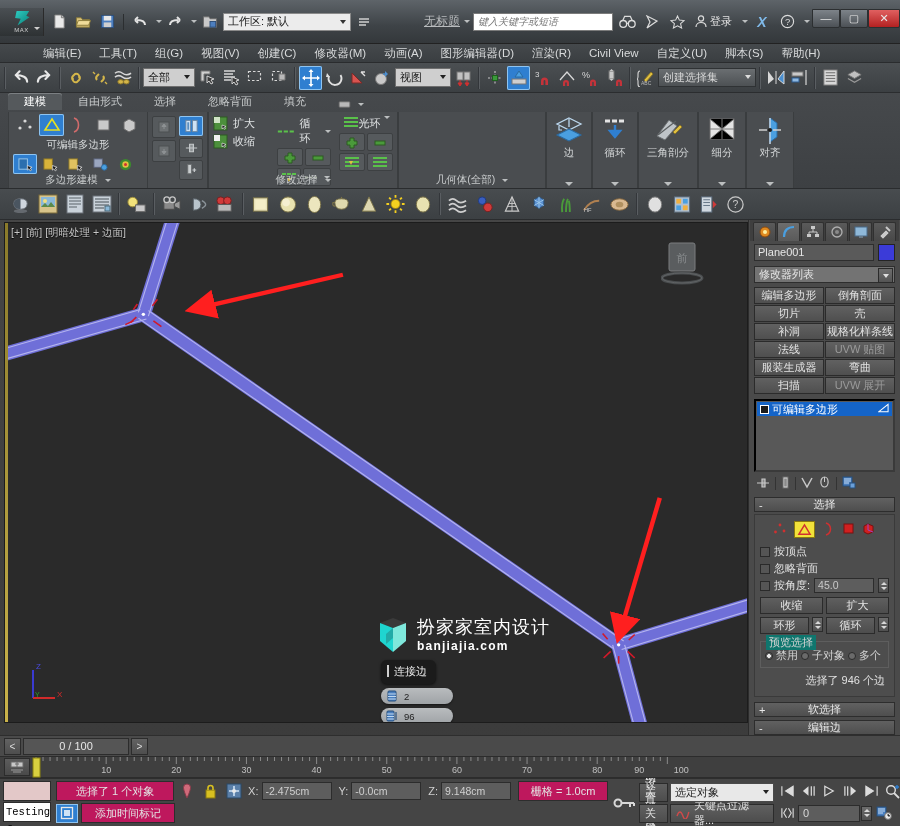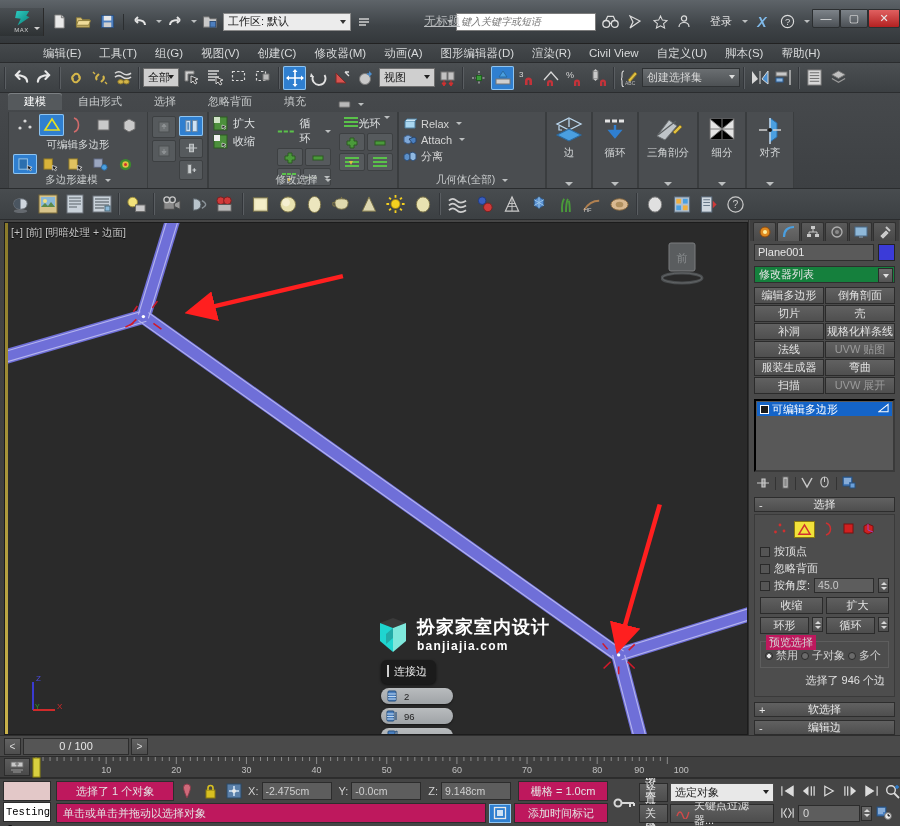--- a/index.html
+++ b/index.html
@@ -88,32 +88,32 @@
          border-top:3.5px solid #bcbfc0; display:inline-block; margin-left:3px; }
 
   
   .tb2 { height:31px; display:flex; align-items:center; gap:2px; padding:0 8px;
          background:linear-gradient(#484c4f,#3c4043); border-bottom:1px solid #2a2c2e;}
   .ti { width:25px;height:25px;display:flex;align-items:center;justify-content:center;border-radius:2px;}
 
   
   .middle { flex:1; display:flex; min-height:0; }
   .vpwrap { flex:1; position:relative; background:#2a2a2a; border:1px solid #1c1c1c;
-            margin:2px 0 0 4px; overflow:hidden; }
+            margin:2px 0 12px 4px; overflow:hidden; }
   .vplabel { position:absolute; top:3px; left:6px; font-size:10.5px; color:#c8c8c8; z-index:6;
              text-shadow:0 1px 1px #000;}
   .axis { position:absolute; left:22px; bottom:18px; width:50px;height:46px; z-index:6;}
 
   .cube { position:absolute; right:42px; top:18px; width:44px; height:50px; z-index:6; }
 
   
   .wm { position:absolute; left:372px; top:392px; display:flex; align-items:center; gap:8px; z-index:7;}
   .wm .logo { width:32px;height:36px; position:relative; }
   .wm .tw { color:#fff; }
-  .wm .t1 { font-size:18px; font-weight:bold; letter-spacing:1px; }
+  .wm .t1 { font-size:18px; font-weight:normal; letter-spacing:1px; }
   .wm .t2 { font-size:12px; font-weight:bold; letter-spacing:1.2px; }
 
   
   .caddy { position:absolute; left:376px; top:437px; z-index:8; width:110px; }
   .caddy .hd { background:#1b1b1b; color:#e8e8e8; font-size:11px; border-radius:6px;
                padding:4px 9px 5px 13px; display:inline-block; position:relative;
                box-shadow:0 1px 3px rgba(0,0,0,.6);}
   .caddy .hd:before{ content:""; position:absolute; left:6px; top:5px; width:2px; height:12px; background:#cfcfcf;}
   .spin { width:72px; height:16px; background:linear-gradient(#b9bcbe,#9fa3a6);
           border-radius:8px; display:flex; align-items:center; margin-top:4px;
@@ -132,21 +132,21 @@
          border-left:1px solid #2c2c2c; padding:0 1px; }
   .cmdtabs { height:21px; display:flex; gap:1px; padding:2px 1px 0 3px; background:#3f3f3f;}
   .ct { width:23px;height:19px; background:linear-gradient(#5a5a5a,#484848);
         border:1px solid #303030; border-bottom:none; border-radius:2px 2px 0 0;
         display:flex;align-items:center;justify-content:center;}
   .ct.act { background:linear-gradient(#6d6d6d,#5a5a5a); }
   .namerow { display:flex; gap:4px; padding:3px 4px; align-items:center; }
   .nfield { flex:1; height:17px; background:#5a5a5a; border:1px solid #2e2e2e; color:#e6e6e6;
             font-size:11px; padding:0 3px; line-height:15px; }
   .swatch { width:17px;height:17px; background:#3b3bd8; border:1px solid #242424; }
-  .modlist { margin:2px 4px; height:19px; background:#15803d; border:1px solid #2e2e2e;
+  .modlist { margin:2px 4px; height:19px; background:#737373; border:1px solid #2e2e2e;
              display:flex; align-items:center; padding-left:4px; font-size:11px; color:#e4e4e4;
              position:relative;}
   .modlist .ab{ position:absolute; right:1px; top:1px; width:15px; height:15px;
      background:linear-gradient(#6e6e6e,#545454); border:1px solid #2b2b2b; display:flex;
      align-items:center;justify-content:center;}
   .mgrid { display:grid; grid-template-columns:1fr 1fr; gap:1px; margin:2px 4px; }
   .mbtn { height:17px; background:linear-gradient(#616161,#4f4f4f); border:1px solid #2b2b2b;
           display:flex;align-items:center;justify-content:center; font-size:11px; color:#e2e2e2;}
   .mbtn.dim { color:#9a9a9a; }
   .stackbox { margin:3px 4px 0 4px; height:104px; background:#585858; border:2px inset #3a3a3a;
@@ -164,21 +164,21 @@
   .chk { display:flex; align-items:center; gap:4px; font-size:11px; color:#e2e2e2; padding:1px 0;}
   .box { width:10px;height:10px; background:#555; border:1px solid #2a2a2a; }
   .numf { flex:1; height:15px; background:#5d5d5d; border:1px solid #2c2c2c; color:#c9c9c9;
           font-size:10.5px; padding:0 3px; line-height:13px; position:relative;}
   .sp2 { width:11px;height:15px; background:linear-gradient(#6c6c6c,#505050); border:1px solid #2c2c2c;
          display:flex; flex-direction:column; align-items:center; justify-content:center; gap:2px;}
   .pair { display:flex; gap:3px; margin-top:3px; }
   .pbtn { flex:1; height:17px; background:linear-gradient(#5f5f5f,#4d4d4d); border:1px solid #2b2b2b;
           display:flex;align-items:center;justify-content:center;font-size:11px;color:#e4e4e4;}
   .group { border:1px solid #5e5e5e; margin-top:7px; padding:6px 4px 4px 4px; position:relative; }
-  .group .gt { position:absolute; top:-7px; left:5px; background:#be185d; padding:0 3px; font-size:11px;}
+  .group .gt { position:absolute; top:-7px; left:5px; background:#0f766e; padding:0 3px; font-size:11px;}
   .radios { display:flex; align-items:center; gap:3px; font-size:11px; }
   .rd { width:8px;height:8px; border-radius:50%; border:1px solid #2a2a2a; background:#6a6a6a;}
   .rd.on { background:radial-gradient(circle,#e9e9e9 0 45%,#6a6a6a 50%); }
   .seltext { text-align:right; font-size:11px; color:#e0e0e0; padding:5px 4px 2px 0; }
 
   
   .slider { height:21px; display:flex; align-items:center; background:#4a4a4a;
             border-top:1px solid #2e2e2e; }
   .slbtn { width:17px;height:17px; background:linear-gradient(#626262,#4e4e4e); border:1px solid #2c2c2c;
            display:flex;align-items:center;justify-content:center; font-size:10px; color:#ddd;}
@@ -283,21 +283,21 @@
       <div class="tbi">
         <svg width="14" height="14" viewBox="0 0 14 14">
             <path d="M2 1l10 5-10 7 3-6z" fill="none" stroke="#dcdcdc" stroke-width="1.2"></path>
           </svg>
       </div>
       <div class="tbi">
         <svg width="15" height="14" viewBox="0 0 16 15">
             <path d="M8 1l2 4.5 5 .5-3.7 3.3 1.1 4.7L8 11.6 3.6 14l1.1-4.7L1 6l5-.5z" fill="none" stroke="#dcdcdc" stroke-width="1.1"></path>
           </svg>
       </div>
-      <div class="tbi" style="width:auto;padding:0 4px;gap:20px">
+      <div class="tbi" style="width:auto;padding:0 4px;gap:3px">
         <svg width="12" height="13" viewBox="0 0 12 13">
             <circle cx="6" cy="3.5" r="2.6" fill="none" stroke="#dcdcdc" stroke-width="1.2"></circle>
             <path d="M1 12c0-3 2.4-4.5 5-4.5S11 9 11 12" fill="none" stroke="#dcdcdc" stroke-width="1.2"></path>
           </svg>
         <span style="font-size:11px;color:#e2e2e2">登录</span>
       </div>
       <span class="tdn"></span>
       <div class="tbi">
         <span style="color:#7fb9e8;font-weight:bold;font-size:14px;font-style:italic">X</span>
       </div>
@@ -366,21 +366,21 @@
         </svg>
     </div>
     <div class="mtb">
       <svg width="19" height="18" viewBox="0 0 20 18">
           <path d="M1 4q4-3 8 0t9 0M1 8q4-3 8 0t9 0" stroke="#d8d8d8" stroke-width="1.6" fill="none"></path>
           <ellipse cx="7" cy="13" rx="3" ry="2.3" fill="#d4b64a" stroke="#8a7428"></ellipse>
           <ellipse cx="13" cy="13" rx="3" ry="2.3" fill="#d4b64a" stroke="#8a7428"></ellipse>
         </svg>
     </div>
     <div class="mtb-sep"></div>
-    <div class="combo" style="width:36px">
+    <div class="combo" style="width:52px">
       <span>全部</span>
       <span class="arr"></span>
     </div>
     <div class="mtb">
       <svg width="18" height="17" viewBox="0 0 18 17">
           <path d="M2 2h9v3H5v7H2z" fill="#cfcfcf" stroke="#777"></path>
           <path d="M8 7l7 3-3 1 2 3-2 1-2-3-2 2z" fill="#3c3c3c" stroke="#e0e0e0" stroke-width=".9"></path>
         </svg>
     </div>
     <div class="mtb">
@@ -737,45 +737,20 @@
         </div>
         <div class="rtitle" style="display:flex;align-items:center;justify-content:center;gap:4px">
           <span>修改选择</span>
           <span class="tdn"></span>
         </div>
       </div>
 
 
       <div class="rpanel" style="width:148px">
         <div style="display:flex;gap:6px;padding-top:3px">
-          <div style="display:flex;flex-direction:column;gap:3px">
-            <div style="display:flex;align-items:center;gap:4px">
-              <svg width="14" height="13" viewBox="0 0 14 13">
-                  <path d="M2 4h10v7H2z" fill="#a9d6f0" stroke="#4d7fa0"></path>
-                  <path d="M2 4l2-2h10l-2 2" fill="#cfe8f7" stroke="#4d7fa0"></path>
-                </svg>
-              <span style="font-size:11px">Relax</span>
-              <span class="tdn"></span>
-            </div>
-            <div style="display:flex;align-items:center;gap:4px">
-              <svg width="14" height="13" viewBox="0 0 14 13">
-                  <path d="M1 4l4-2 4 2v5l-4 2-4-2z" fill="#7fa8d8" stroke="#3d5f8a"></path>
-                  <path d="M6 6l5-2 2 1v4l-3 2z" fill="#4a7fbf" stroke="#29456a"></path>
-                </svg>
-              <span style="font-size:11px">Attach</span>
-              <span class="tdn"></span>
-            </div>
-            <div style="display:flex;align-items:center;gap:4px">
-              <svg width="14" height="13" viewBox="0 0 14 13">
-                  <path d="M1 5l3-2 3 2v4l-3 2-3-2z" fill="#5b8fc8" stroke="#2e4f78"></path>
-                  <path d="M7 3l3-1 3 2v5l-3 2-3-2z" fill="#8fb8e0" stroke="#2e4f78"></path>
-                </svg>
-              <span style="font-size:11px">分离</span>
-            </div>
-          </div>
         </div>
         <div class="rtitle" style="display:flex;align-items:center;justify-content:center;gap:4px">
           <span>几何体(全部)</span>
           <span class="tdn"></span>
         </div>
       </div>
 
       <div class="rpanel rbig" style="width:46px">
         <svg width="30" height="28" viewBox="0 0 30 28">
             <path d="M15 2l12 6-12 6-12-6z" fill="none" stroke="#bcd8ee" stroke-width="1.3"></path>
@@ -1415,21 +1390,20 @@
         <span style="font-size:11px;color:#d0d0d0">X:</span>
         <div class="coordf">-2.475cm</div>
         <span style="font-size:11px;color:#d0d0d0;margin-left:4px">Y:</span>
         <div class="coordf">-0.0cm</div>
         <span style="font-size:11px;color:#d0d0d0;margin-left:4px">Z:</span>
         <div class="coordf">9.148cm</div>
         <div class="st-panel" style="margin-left:4px;width:90px;justify-content:center">栅格 = 1.0cm</div>
       </div>
 
       <div class="st-row">
-        <div class="st-panel" style="flex:1">单击或单击并拖动以选择对象</div>
         <div style="width:22px;display:flex;justify-content:center;background:#2f7fd0;border:1px solid #8fc4f0;height:19px;align-items:center">
           <svg width="14" height="14" viewBox="0 0 14 14">
               <rect x="1.5" y="1.5" width="11" height="11" fill="none" stroke="#e8e8e8" stroke-width="1.3"></rect>
               <rect x="4" y="4" width="6" height="6" fill="#cfe3f5"></rect>
             </svg>
         </div>
         <div class="st-panel" style="width:94px;justify-content:center">添加时间标记</div>
       </div>
     </div>
 

